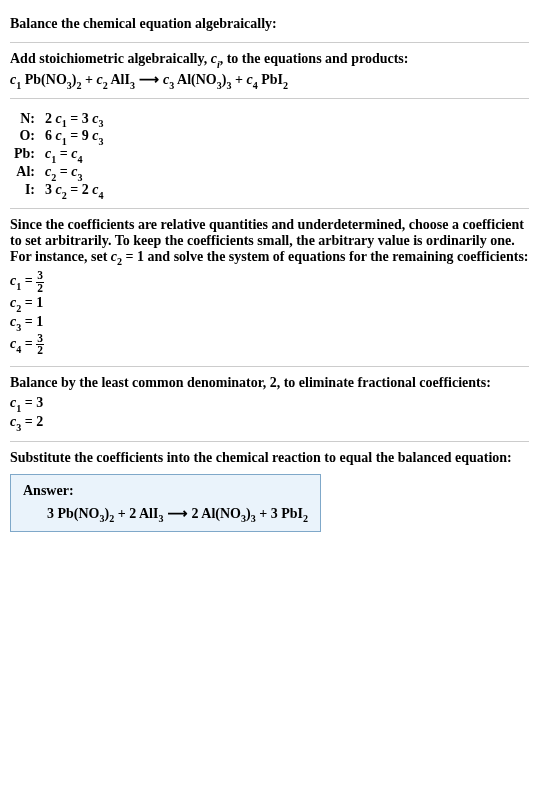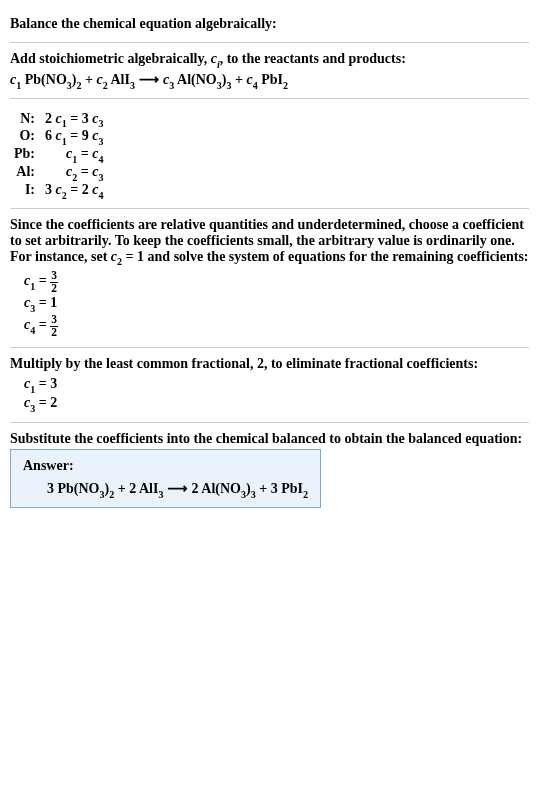--- a/index.html
+++ b/index.html
@@ -38,21 +38,20 @@
 .arrow {
   padding: 0 4px;
 }
 .atoms-table {
   border-collapse: collapse;
   margin-top: 4px;
 }
 .atoms-table td {
   padding: 0 4px;
   vertical-align: baseline;
-  text-align: right;
 }
 .atoms-table td:first-child {
   text-align: right;
   padding-right: 6px;
 }
 .frac {
   display: inline-block;
   text-align: center;
   vertical-align: middle;
   font-size: 0.82em;
@@ -64,45 +63,46 @@
   padding: 0 1px;
 }
 .frac .den {
   display: block;
   padding: 0 1px;
 }
 .coeffs {
   margin-top: 4px;
 }
 .coeffs div {
-  margin: 1px 14px;
+  margin: 1px 0;
 }
 .answer-box {
   border: 1px solid #7fa8c9;
   background: #eaf3fb;
   padding: 8px 12px;
+  margin-top: 6px;
   display: inline-block;
 }
 .answer-label {
   margin-bottom: 6px;
 }
 .answer-eq {
   padding-left: 24px;
 }
 </style>
 </head>
 <body>
 
 <div class="section">
   <div class="heading">Balance the chemical equation algebraically:</div>
 </div>
 
 <div class="section">
   <div class="heading">
-    <span>Add stoichiometric algebraically, </span><span class="ital">c<span class="sub">i</span></span><span>, to the reactants and products:</span>
+    <span>Add stoichiometric algebraically, </span><span class="ital">c<span class="sub">i</span></span><span>, to the equations and products:</span>
   </div>
   <div class="equation">
     <span class="ital">c</span><span class="sub">1</span> Pb(NO<span class="sub">3</span>)<span class="sub">2</span> + <span class="ital">c</span><span class="sub">2</span> AlI<span class="sub">3</span><span class="arrow">⟶</span><span class="ital">c</span><span class="sub">3</span> Al(NO<span class="sub">3</span>)<span class="sub">3</span> + <span class="ital">c</span><span class="sub">4</span> PbI<span class="sub">2</span>
   </div>
 </div>
 
 <div class="section">
   <table class="atoms-table">
     <tbody>
         <tr>
@@ -128,34 +128,35 @@
   </tbody>
     </table>
 </div>
 
 <div class="section">
   <div class="heading">
     Since the coefficients are relative quantities and underdetermined, choose a coefficient to set arbitrarily. To keep the coefficients small, the arbitrary value is ordinarily one. For instance, set <span class="ital">c</span><span class="sub">2</span> = 1 and solve the system of equations for the remaining coefficients:
   </div>
   <div class="coeffs">
     <div><span class="ital">c</span><span class="sub">1</span> = <span class="frac"><span class="num">3</span><span class="den">2</span></span></div>
+    <div><span class="ital">c</span><span class="sub">2</span> = 1</div>
     <div><span class="ital">c</span><span class="sub">3</span> = 1</div>
     <div><span class="ital">c</span><span class="sub">4</span> = <span class="frac"><span class="num">3</span><span class="den">2</span></span></div>
   </div>
 </div>
 
 <div class="section">
-  <div class="heading">Multiply by the least common fractional, 2, to eliminate fractional coefficients:</div>
+  <div class="heading">Balance by the least common denominator, 2, to eliminate fractional coefficients:</div>
   <div class="coeffs">
     <div><span class="ital">c</span><span class="sub">1</span> = 3</div>
     <div><span class="ital">c</span><span class="sub">3</span> = 2</div>
   </div>
 </div>
 
 <div class="section">
-  <div class="heading">Substitute the coefficients into the chemical balanced to obtain the balanced equation:</div>
+  <div class="heading">Substitute the coefficients into the chemical reaction to equal the balanced equation:</div>
   <div class="answer-box">
     <div class="answer-label">Answer:</div>
     <div class="answer-eq equation">
       3 Pb(NO<span class="sub">3</span>)<span class="sub">2</span> + 2 AlI<span class="sub">3</span><span class="arrow">⟶</span>2 Al(NO<span class="sub">3</span>)<span class="sub">3</span> + 3 PbI<span class="sub">2</span>
     </div>
   </div>
 </div>
 
 </body></html>

